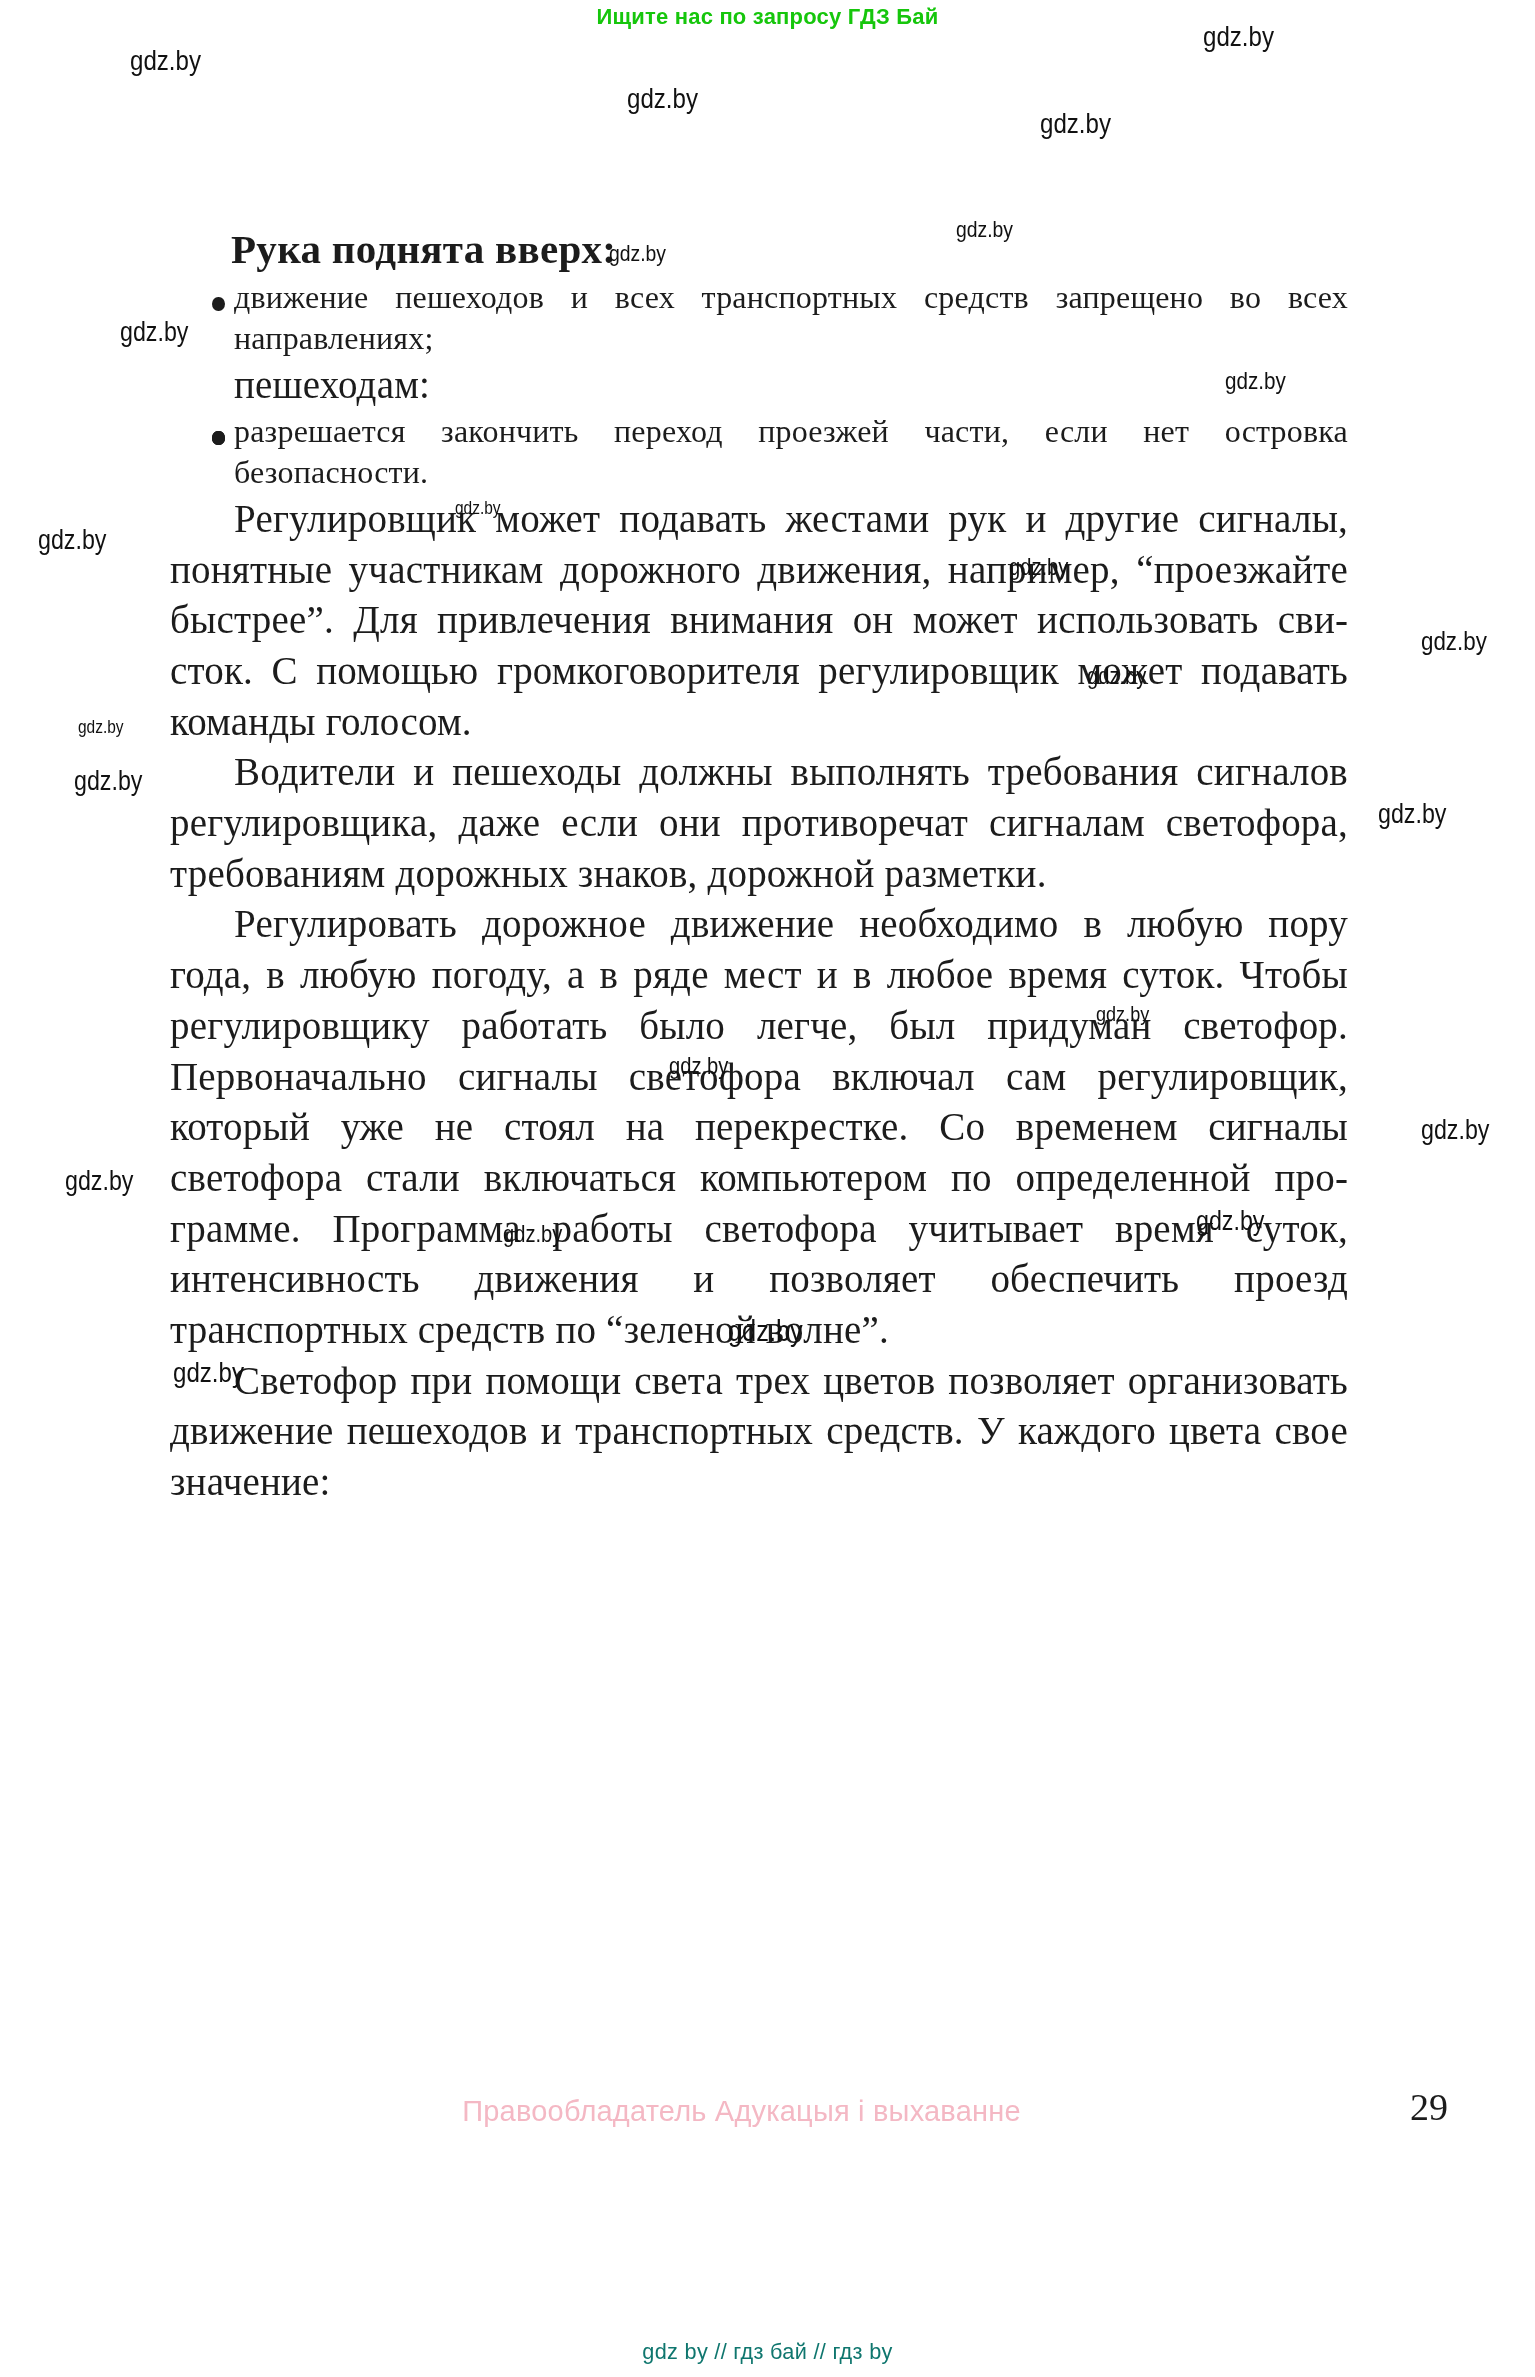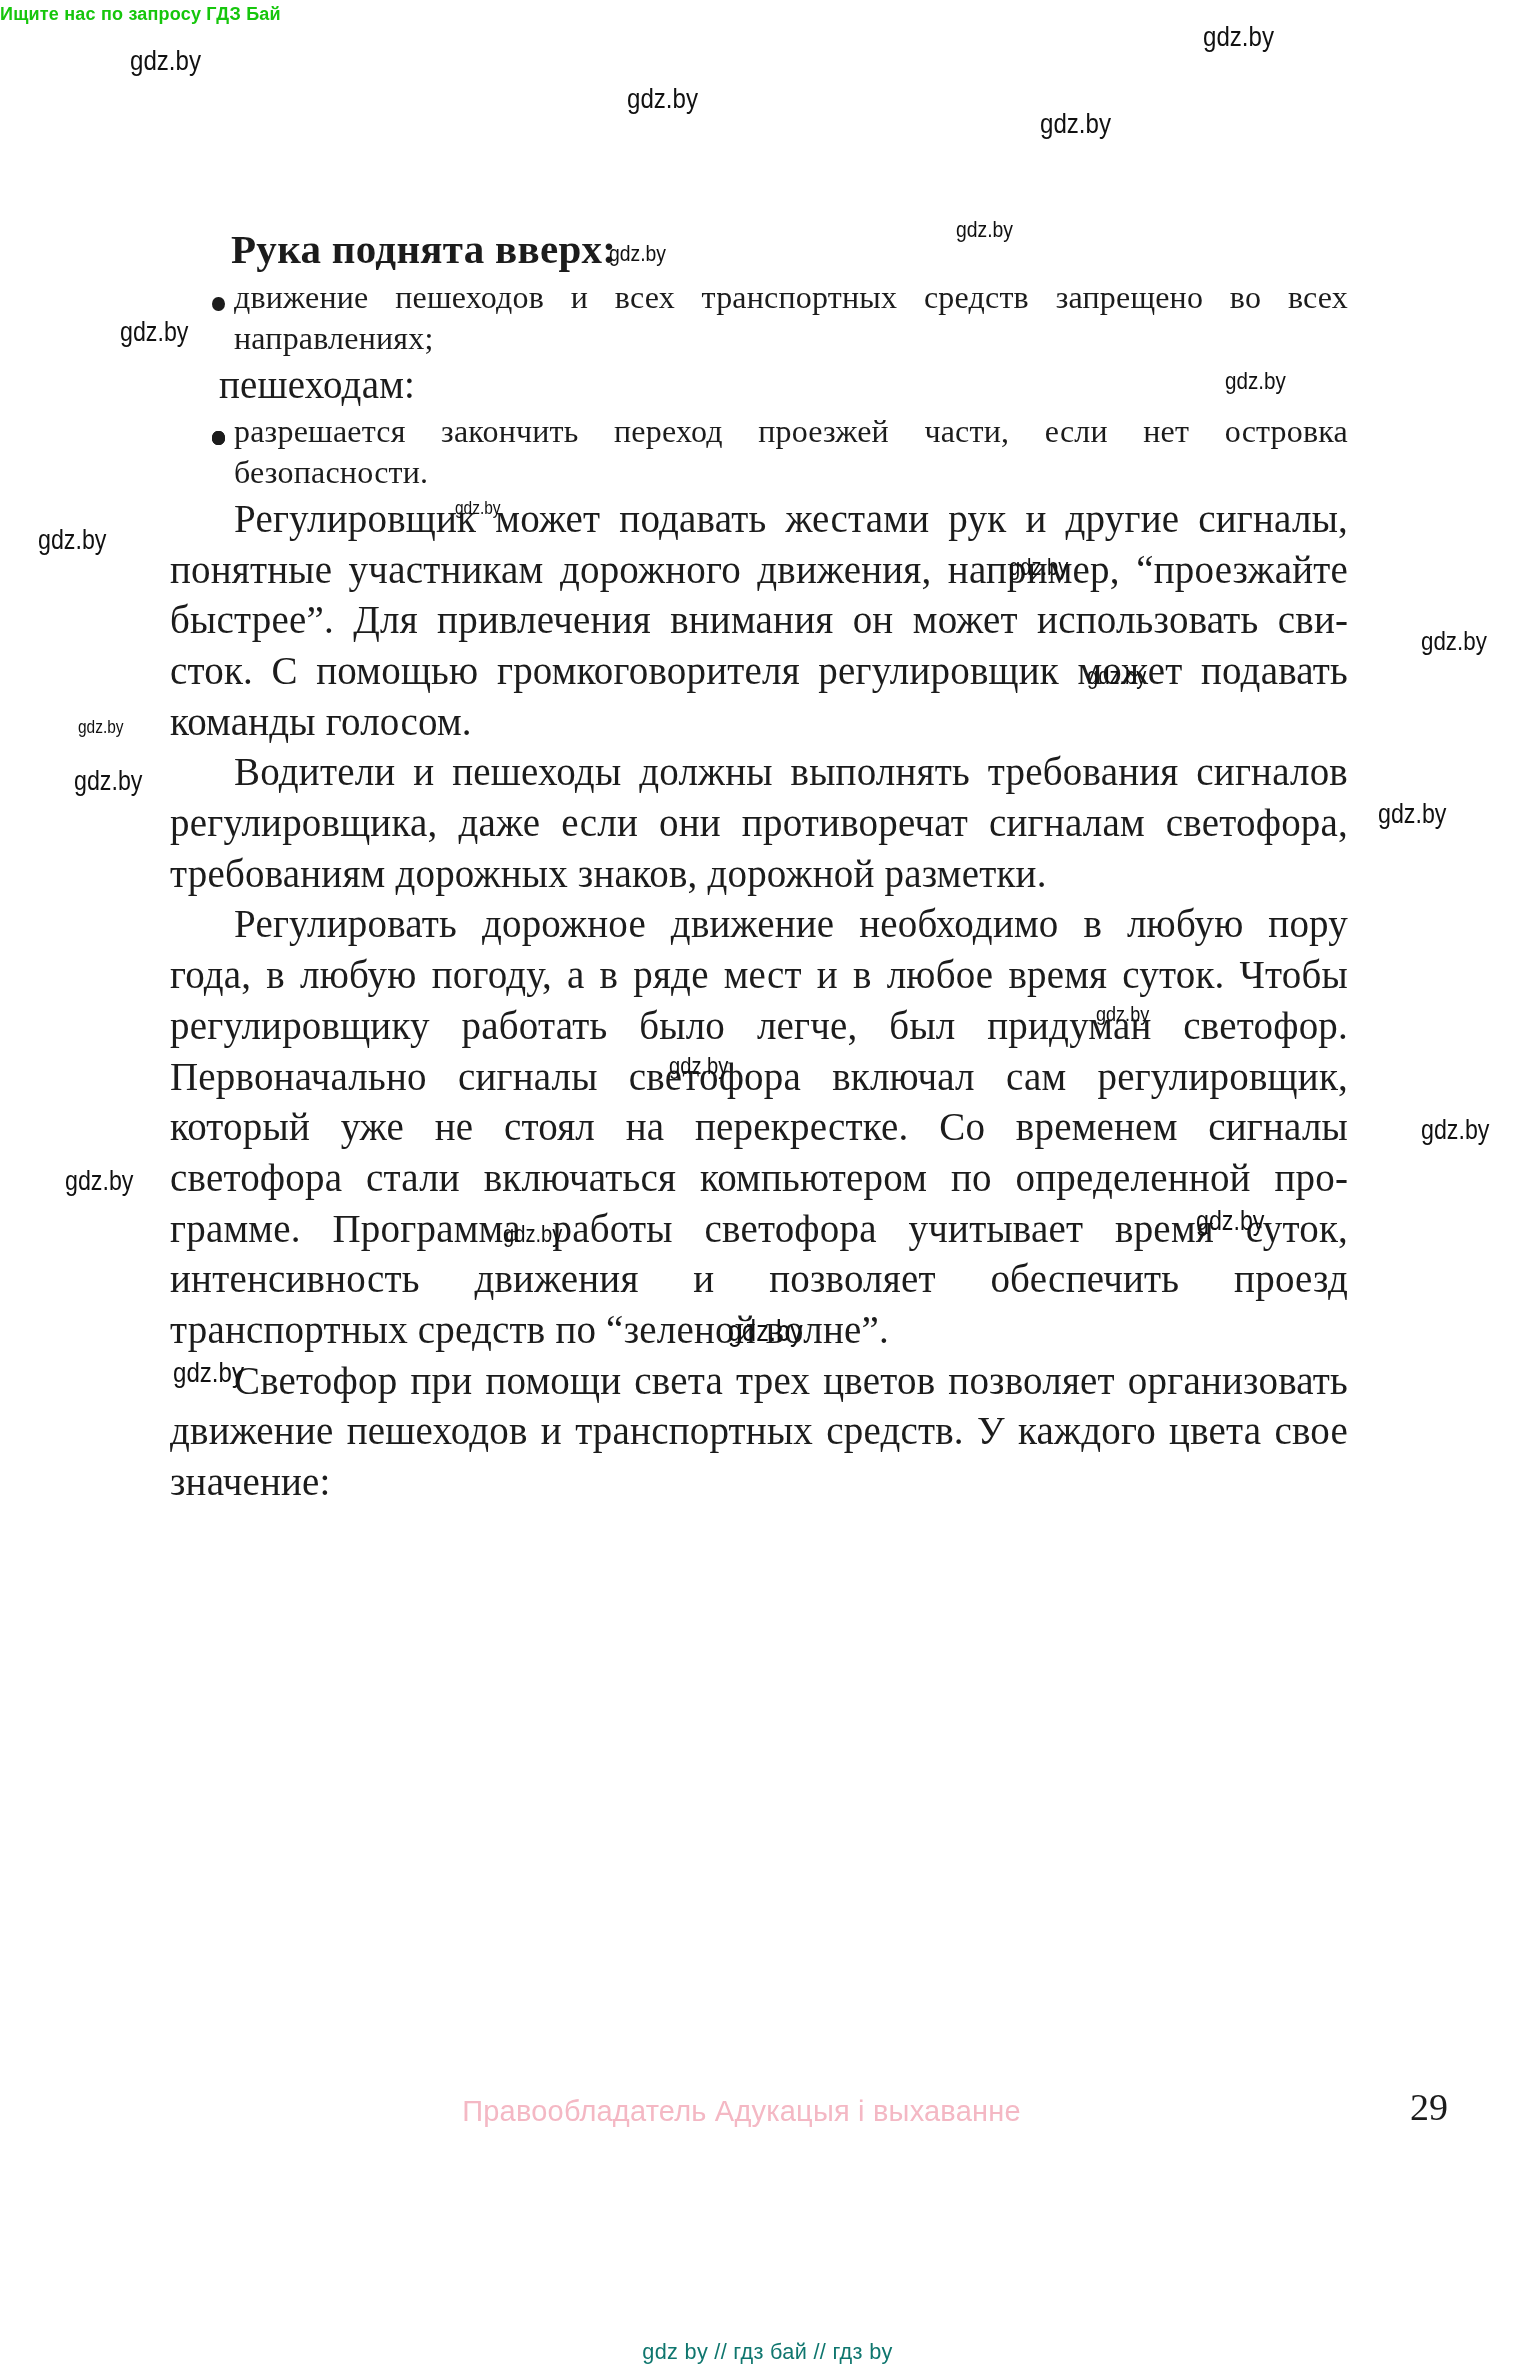--- a/index.html
+++ b/index.html
@@ -22,23 +22,23 @@
     inset: 0;
     background: #ffffff;
   }
 
   
   .promo-banner {
     position: absolute;
     top: 3.5px;
     left: 0;
     width: 100%;
-    text-align: left;
-    font-family: "Liberation Sans", "DejaVu Sans", sans-serif;
-    font-size: 18px;
+    text-align: center;
+    font-family: "Liberation Sans", "DejaVu Sans", sans-serif;
+    font-size: 22px;
     font-weight: 700;
     color: #16c60c;
     letter-spacing: 0.2px;
   }
 
   
   .content {
     position: absolute;
     left: 170px;
     top: 225px;
@@ -76,21 +76,21 @@
     top: .62em;
     width: 13px;
     height: 14.7px;
     background: #1c1c1c;
     border-radius: 50%;
   }
 
   .sub-label {
     font-size: 39px;
     line-height: 1.30;
-    margin: 0 0 0 49px;
+    margin: 0 0 0 64px;
     letter-spacing: 0.2px;
   }
 
   p.para {
     font-size: 39px;
     line-height: 1.30;
     margin: 0;
     text-align: justify;
     text-align-last: left;
     text-indent: 64px;

